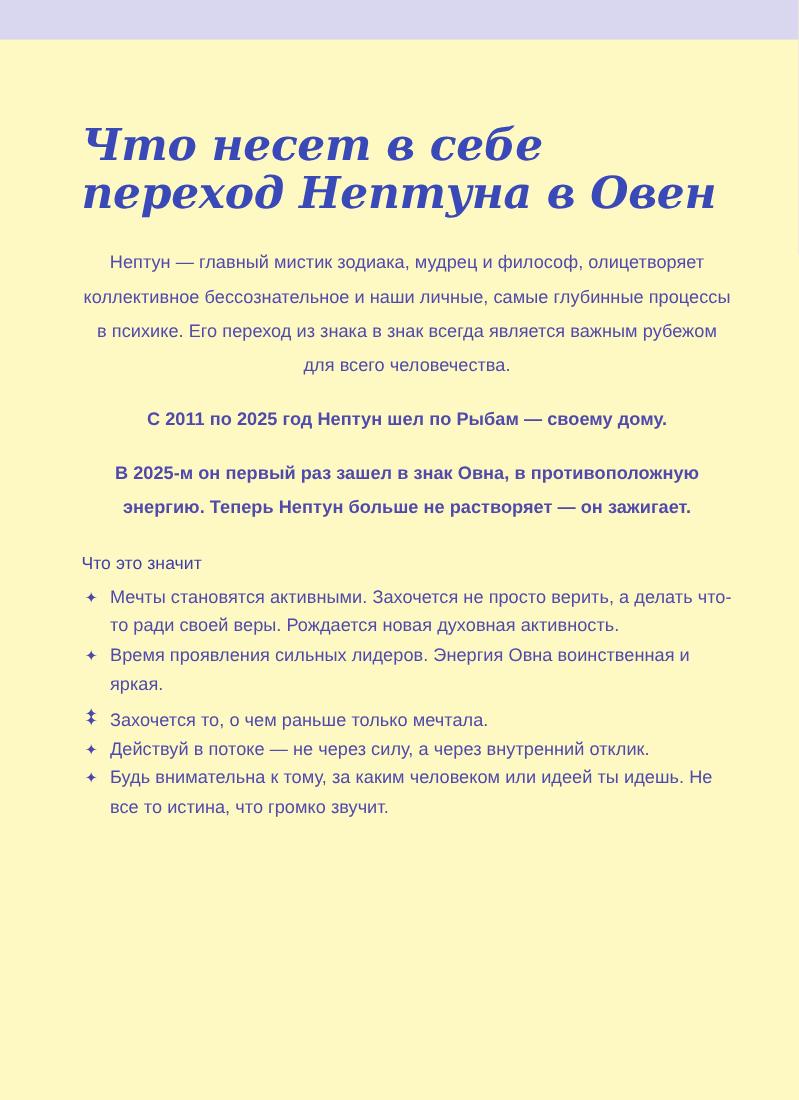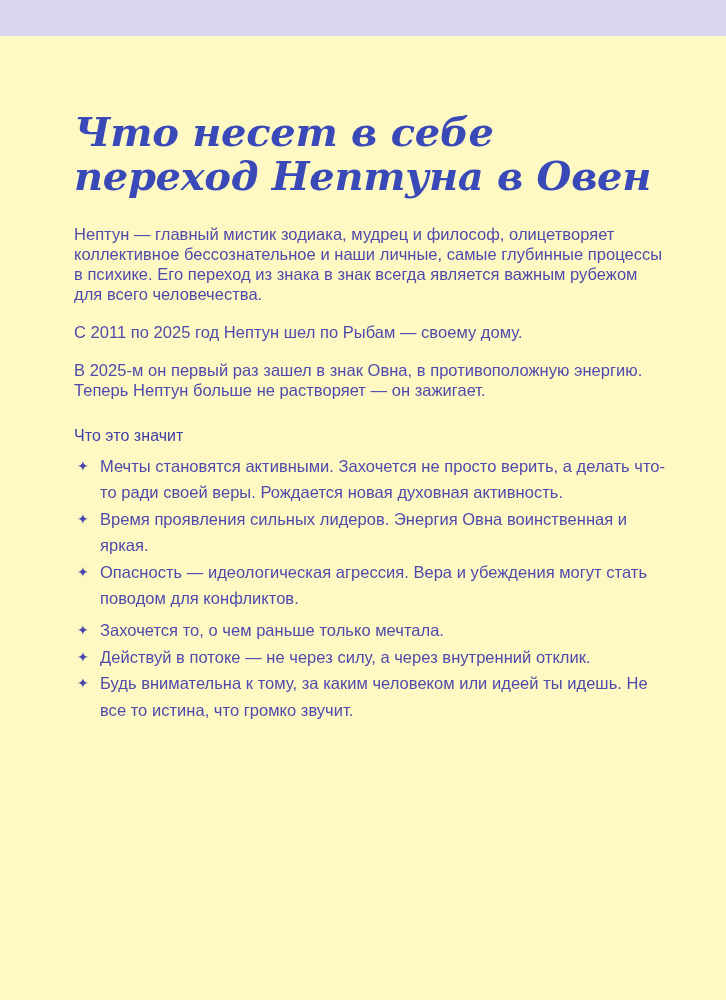--- a/index.html
+++ b/index.html
@@ -44,27 +44,28 @@
     width: 600px;
   }
   .title .tline {
     display: block;
     white-space: nowrap;
   }
 
   
   .para {
     font-size: 16.5px;
-    line-height: 20px;
+    line-height: 31px;
     color: #4f4aac;
     margin: 0;
     letter-spacing: 0.03px;
+    text-align: center;
   }
   .para.first { margin-top: 26px; }
-  .para.gap   { margin-top: 18px; }
+  .para.gap   { margin-top: 18px; font-weight: bold; }
 
   
   .subhead {
     font-size: 16px;
     line-height: 22px;
     font-weight: normal;
     color: #3f3fa8;
     margin: 0;
     letter-spacing: 0.05px;
   }
@@ -116,21 +117,20 @@
       <li>
         <span class="marker">✦</span>
         <span>Мечты становятся активными. Захочется не просто верить, а делать что-то ради своей веры. Рождается новая духовная активность.</span>
       </li>
       <li>
         <span class="marker">✦</span>
         <span>Время проявления сильных лидеров. Энергия Овна воинственная и яркая.</span>
       </li>
       <li>
         <span class="marker">✦</span>
-        <span>Опасность — идеологическая агрессия. Вера и убеждения могут стать поводом для конфликтов.</span>
       </li>
     </ul>
 
     <ul class="bullets tight">
       <li>
         <span class="marker">✦</span>
         <span>Захочется то, о чем раньше только мечтала.</span>
       </li>
       <li>
         <span class="marker">✦</span>

